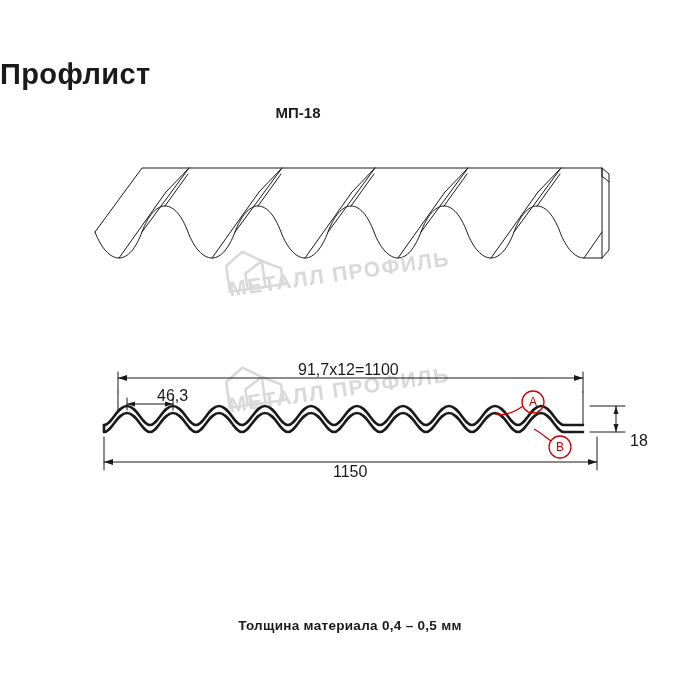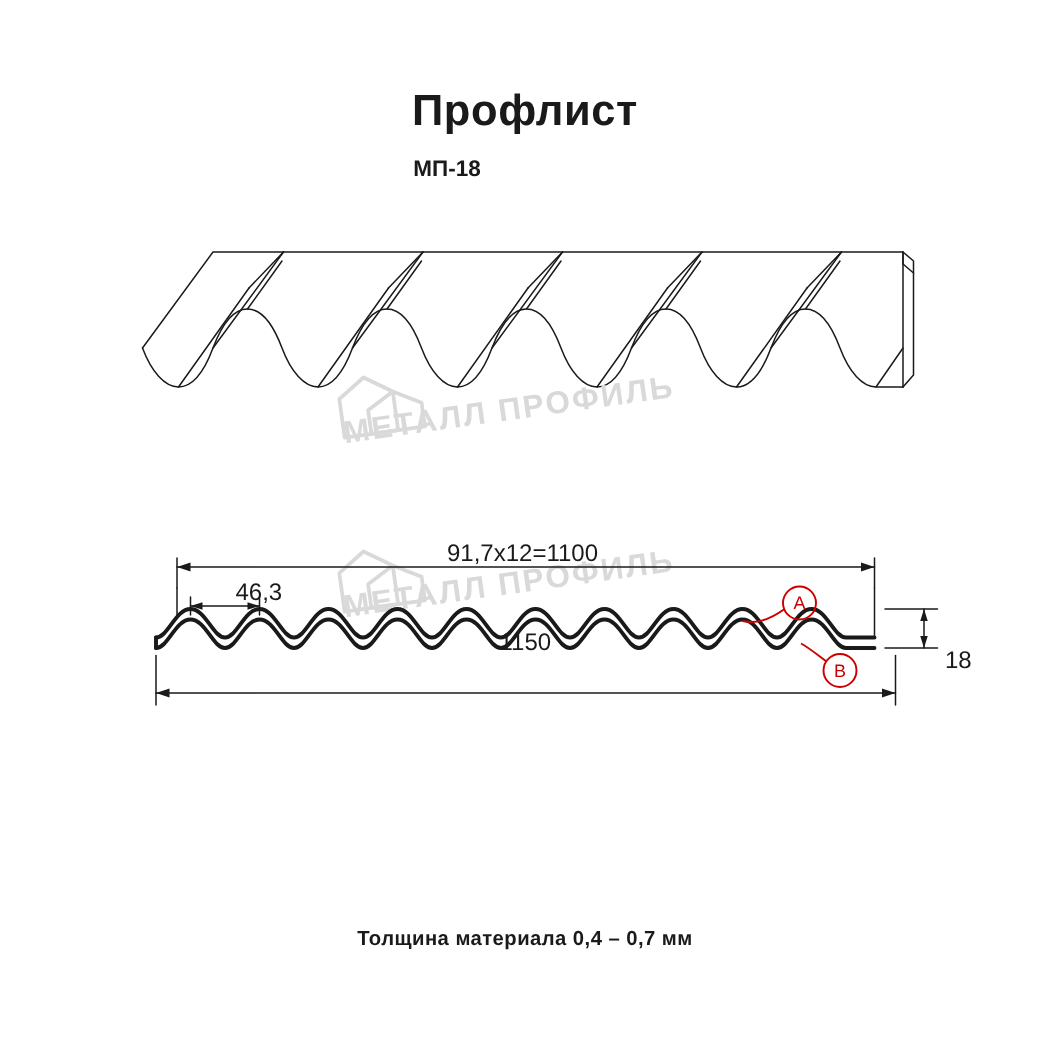--- a/index.html
+++ b/index.html
@@ -19,21 +19,21 @@
     position: absolute;
     inset: 0;
     width: 700px;
     height: 700px;
   }
   .title {
     position: absolute;
     top: 58px;
     left: 0;
     width: 700px;
-    text-align: center;
+    text-align: left;
     font-size: 29px;
     font-weight: bold;
     letter-spacing: 0.4px;
   }
   .subtitle {
     position: absolute;
     top: 104px;
     left: 0;
     width: 596px;
     text-align: center;
@@ -252,21 +252,21 @@
     <g fill="none" stroke="#cc0000" stroke-width="1.3">
       <circle cx="533" cy="402" r="11"></circle>
       <path d="M523 406 C 512 414, 503 416, 495 414"></path>
       <circle cx="560" cy="447" r="11"></circle>
       <path d="M551 441 C 543 435, 538 431, 534 429"></path>
     </g>
   </svg>
 
   <div class="dim-text" style="top:361px; left:298px;">91,7х12=1100</div>
   <div class="dim-text" style="top:387px; left:157px;">46,3</div>
-  <div class="dim-text" style="top:420px; left:333px;">1150</div>
+  <div class="dim-text" style="top:463px; left:333px;">1150</div>
   <div class="dim-text" style="top:432px; left:630px;">18</div>
 
   <div class="callout-label" style="top:395px; left:529px;">A</div>
   <div class="callout-label" style="top:440px; left:556px;">B</div>
 
-  <div class="footer">Толщина материала 0,4 – 0,7 мм</div>
+  <div class="footer">Толщина материала 0,4 – 0,5 мм</div>
 
 </div>
 
 </body></html>

